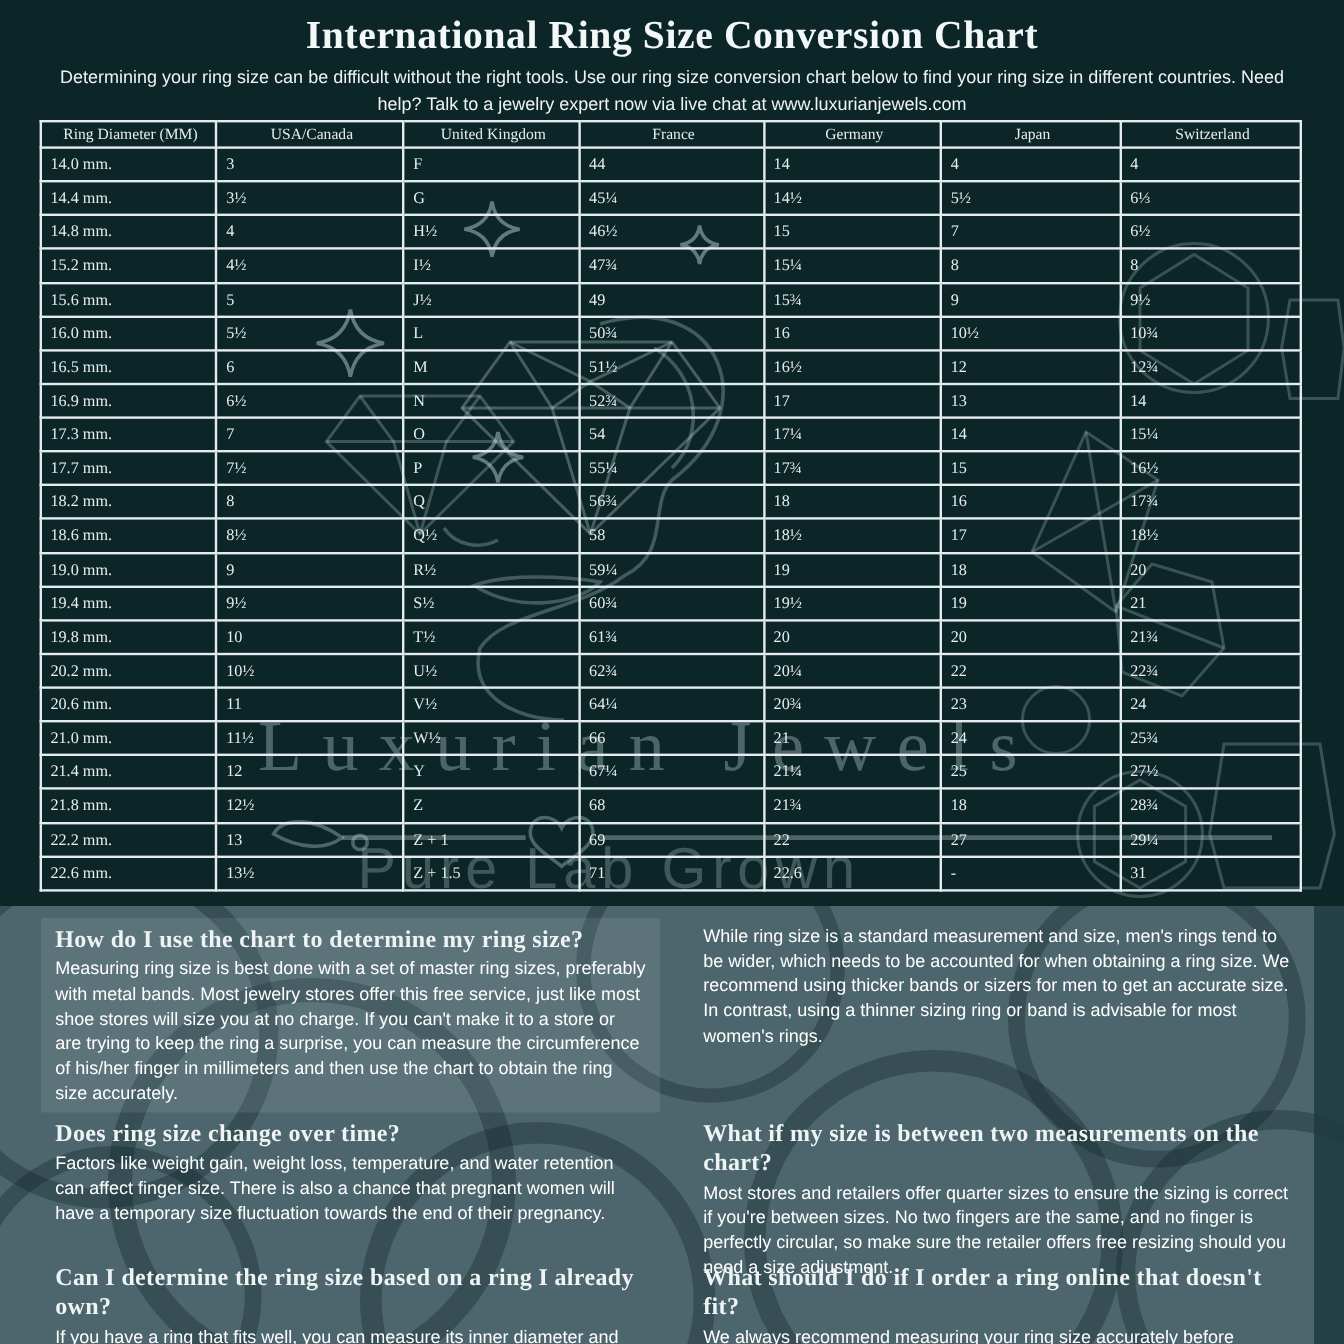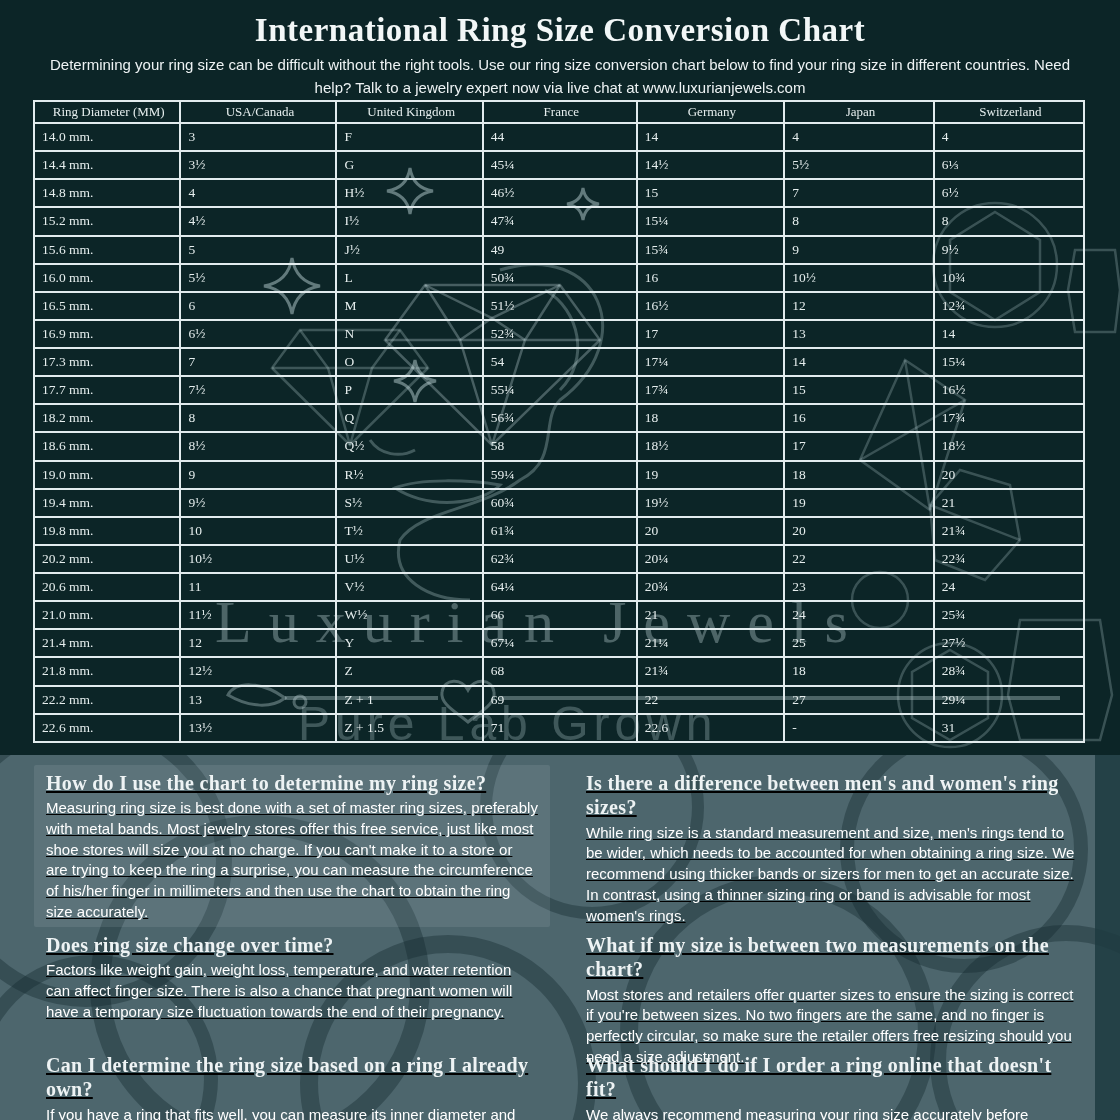--- a/index.html
+++ b/index.html
@@ -40,21 +40,21 @@
     background:#4d666d;overflow:hidden;z-index:2;
   }
   .faq-rightstrip{position:absolute;top:0;right:0;width:25px;height:100%;background:#1d3b41;opacity:.85;}
   .ring{position:absolute;border-radius:50%;border-style:solid;border-color:rgba(18,39,44,.38);}
   .faq-grid{
     position:relative;z-index:2;
     display:grid;grid-template-columns:1fr 1fr;column-gap:24px;
     grid-template-rows:162px 120px auto;
     padding:10px 30px 0 34px;
   }
-  .faq-item{padding:6px 12px 20px 12px;text-decoration:underline;}
+  .faq-item{padding:6px 12px 20px 12px;}
   .faq-item.panel{background:rgba(226,239,241,.10);border-radius:2px;}
   .faq-q{
     margin:0 0 3px 0;
     font-family:"Liberation Serif",serif;font-weight:600;
     font-size:20px;line-height:1.22;color:#eef3f4;letter-spacing:.3px;
   }
   .faq-a{margin:0;font-size:15px;line-height:1.38;color:#ffffff;}
 </style>
 </head>
 <body>
@@ -362,21 +362,20 @@
   <div class="ring" style="left:930px;top:170px;width:240px;height:240px;border-width:16px;"></div>
   <div class="ring" style="left:480px;top:-60px;width:200px;height:200px;border-width:12px;"></div>
   <div class="faq-rightstrip"></div>
 
   <div class="faq-grid" id="faq-grid">
       <div class="faq-item panel">
         <h3 class="faq-q">How do I use the chart to determine my ring size?</h3>
         <p class="faq-a">Measuring ring size is best done with a set of master ring sizes, preferably with metal bands. Most jewelry stores offer this free service, just like most shoe stores will size you at no charge. If you can't make it to a store or are trying to keep the ring a surprise, you can measure the circumference of his/her finger in millimeters and then use the chart to obtain the ring size accurately.</p>
       </div>
       <div class="faq-item">
-        <h3 class="faq-q">Is there a difference between men's and women's ring sizes?</h3>
         <p class="faq-a">While ring size is a standard measurement and size, men's rings tend to be wider, which needs to be accounted for when obtaining a ring size. We recommend using thicker bands or sizers for men to get an accurate size. In contrast, using a thinner sizing ring or band is advisable for most women's rings.</p>
       </div>
       <div class="faq-item">
         <h3 class="faq-q">Does ring size change over time?</h3>
         <p class="faq-a">Factors like weight gain, weight loss, temperature, and water retention can affect finger size. There is also a chance that pregnant women will have a temporary size fluctuation towards the end of their pregnancy.</p>
       </div>
       <div class="faq-item">
         <h3 class="faq-q">What if my size is between two measurements on the chart?</h3>
         <p class="faq-a">Most stores and retailers offer quarter sizes to ensure the sizing is correct if you're between sizes. No two fingers are the same, and no finger is perfectly circular, so make sure the retailer offers free resizing should you need a size adjustment.</p>
       </div>

